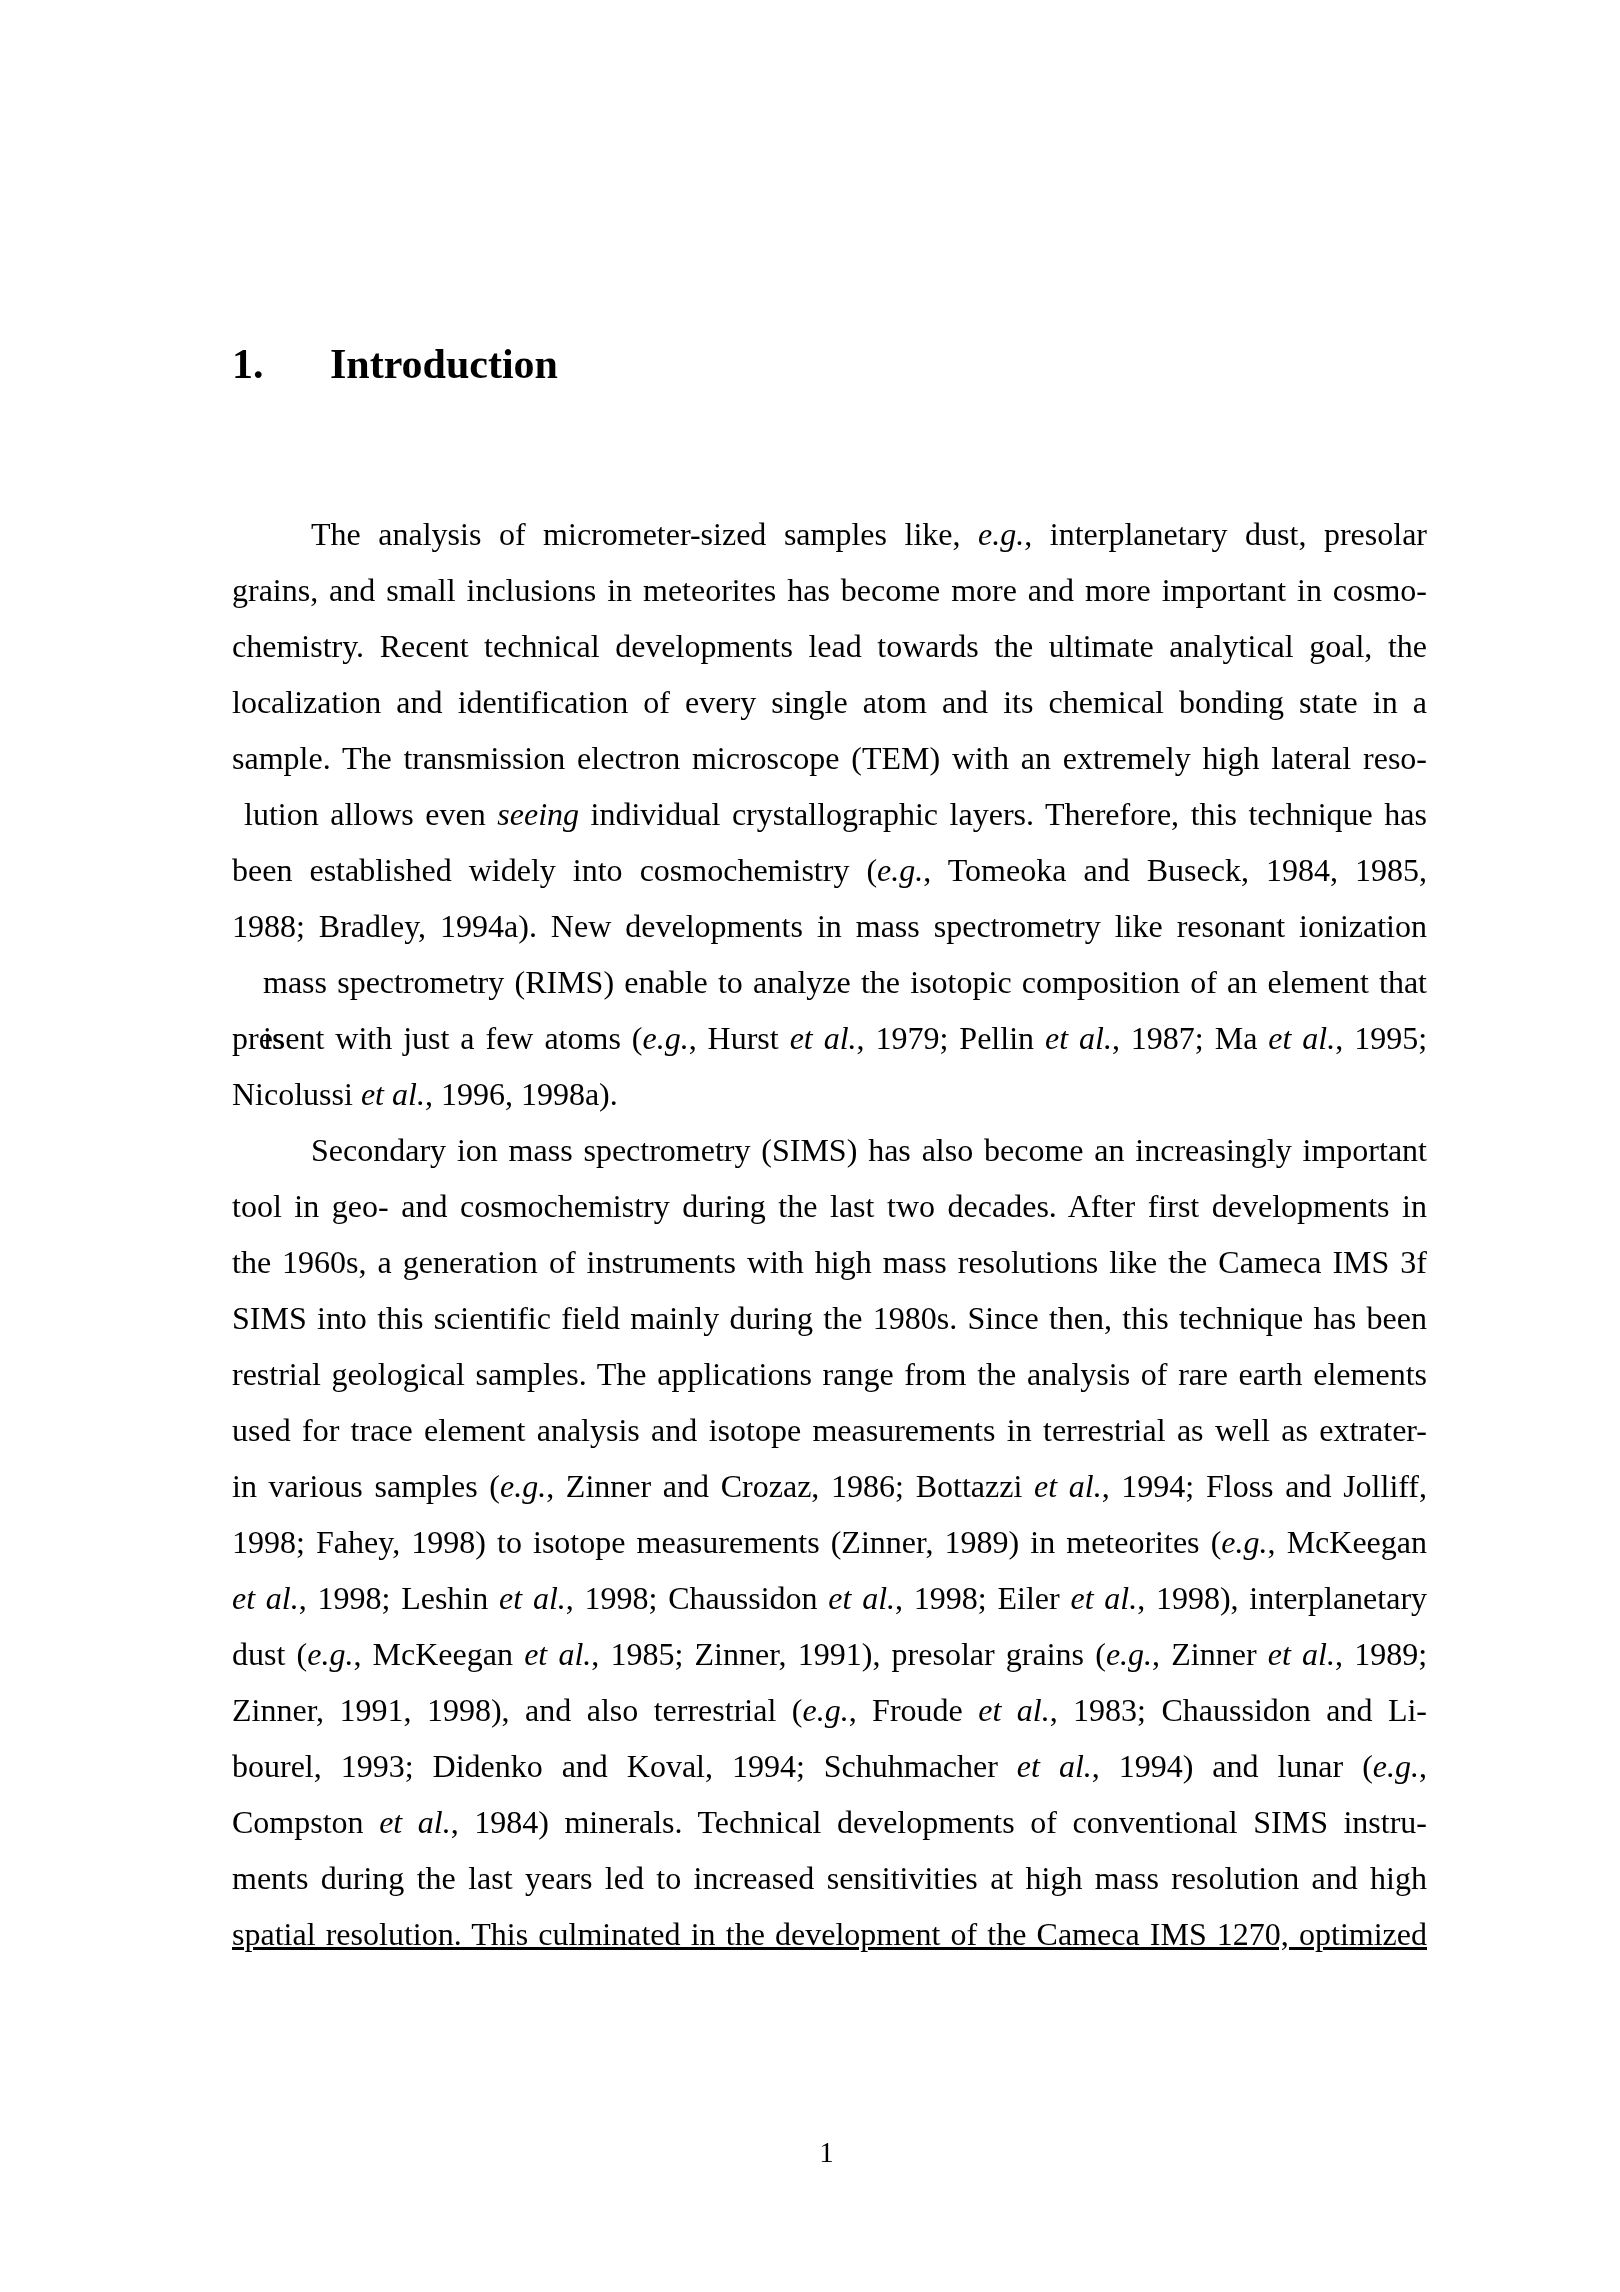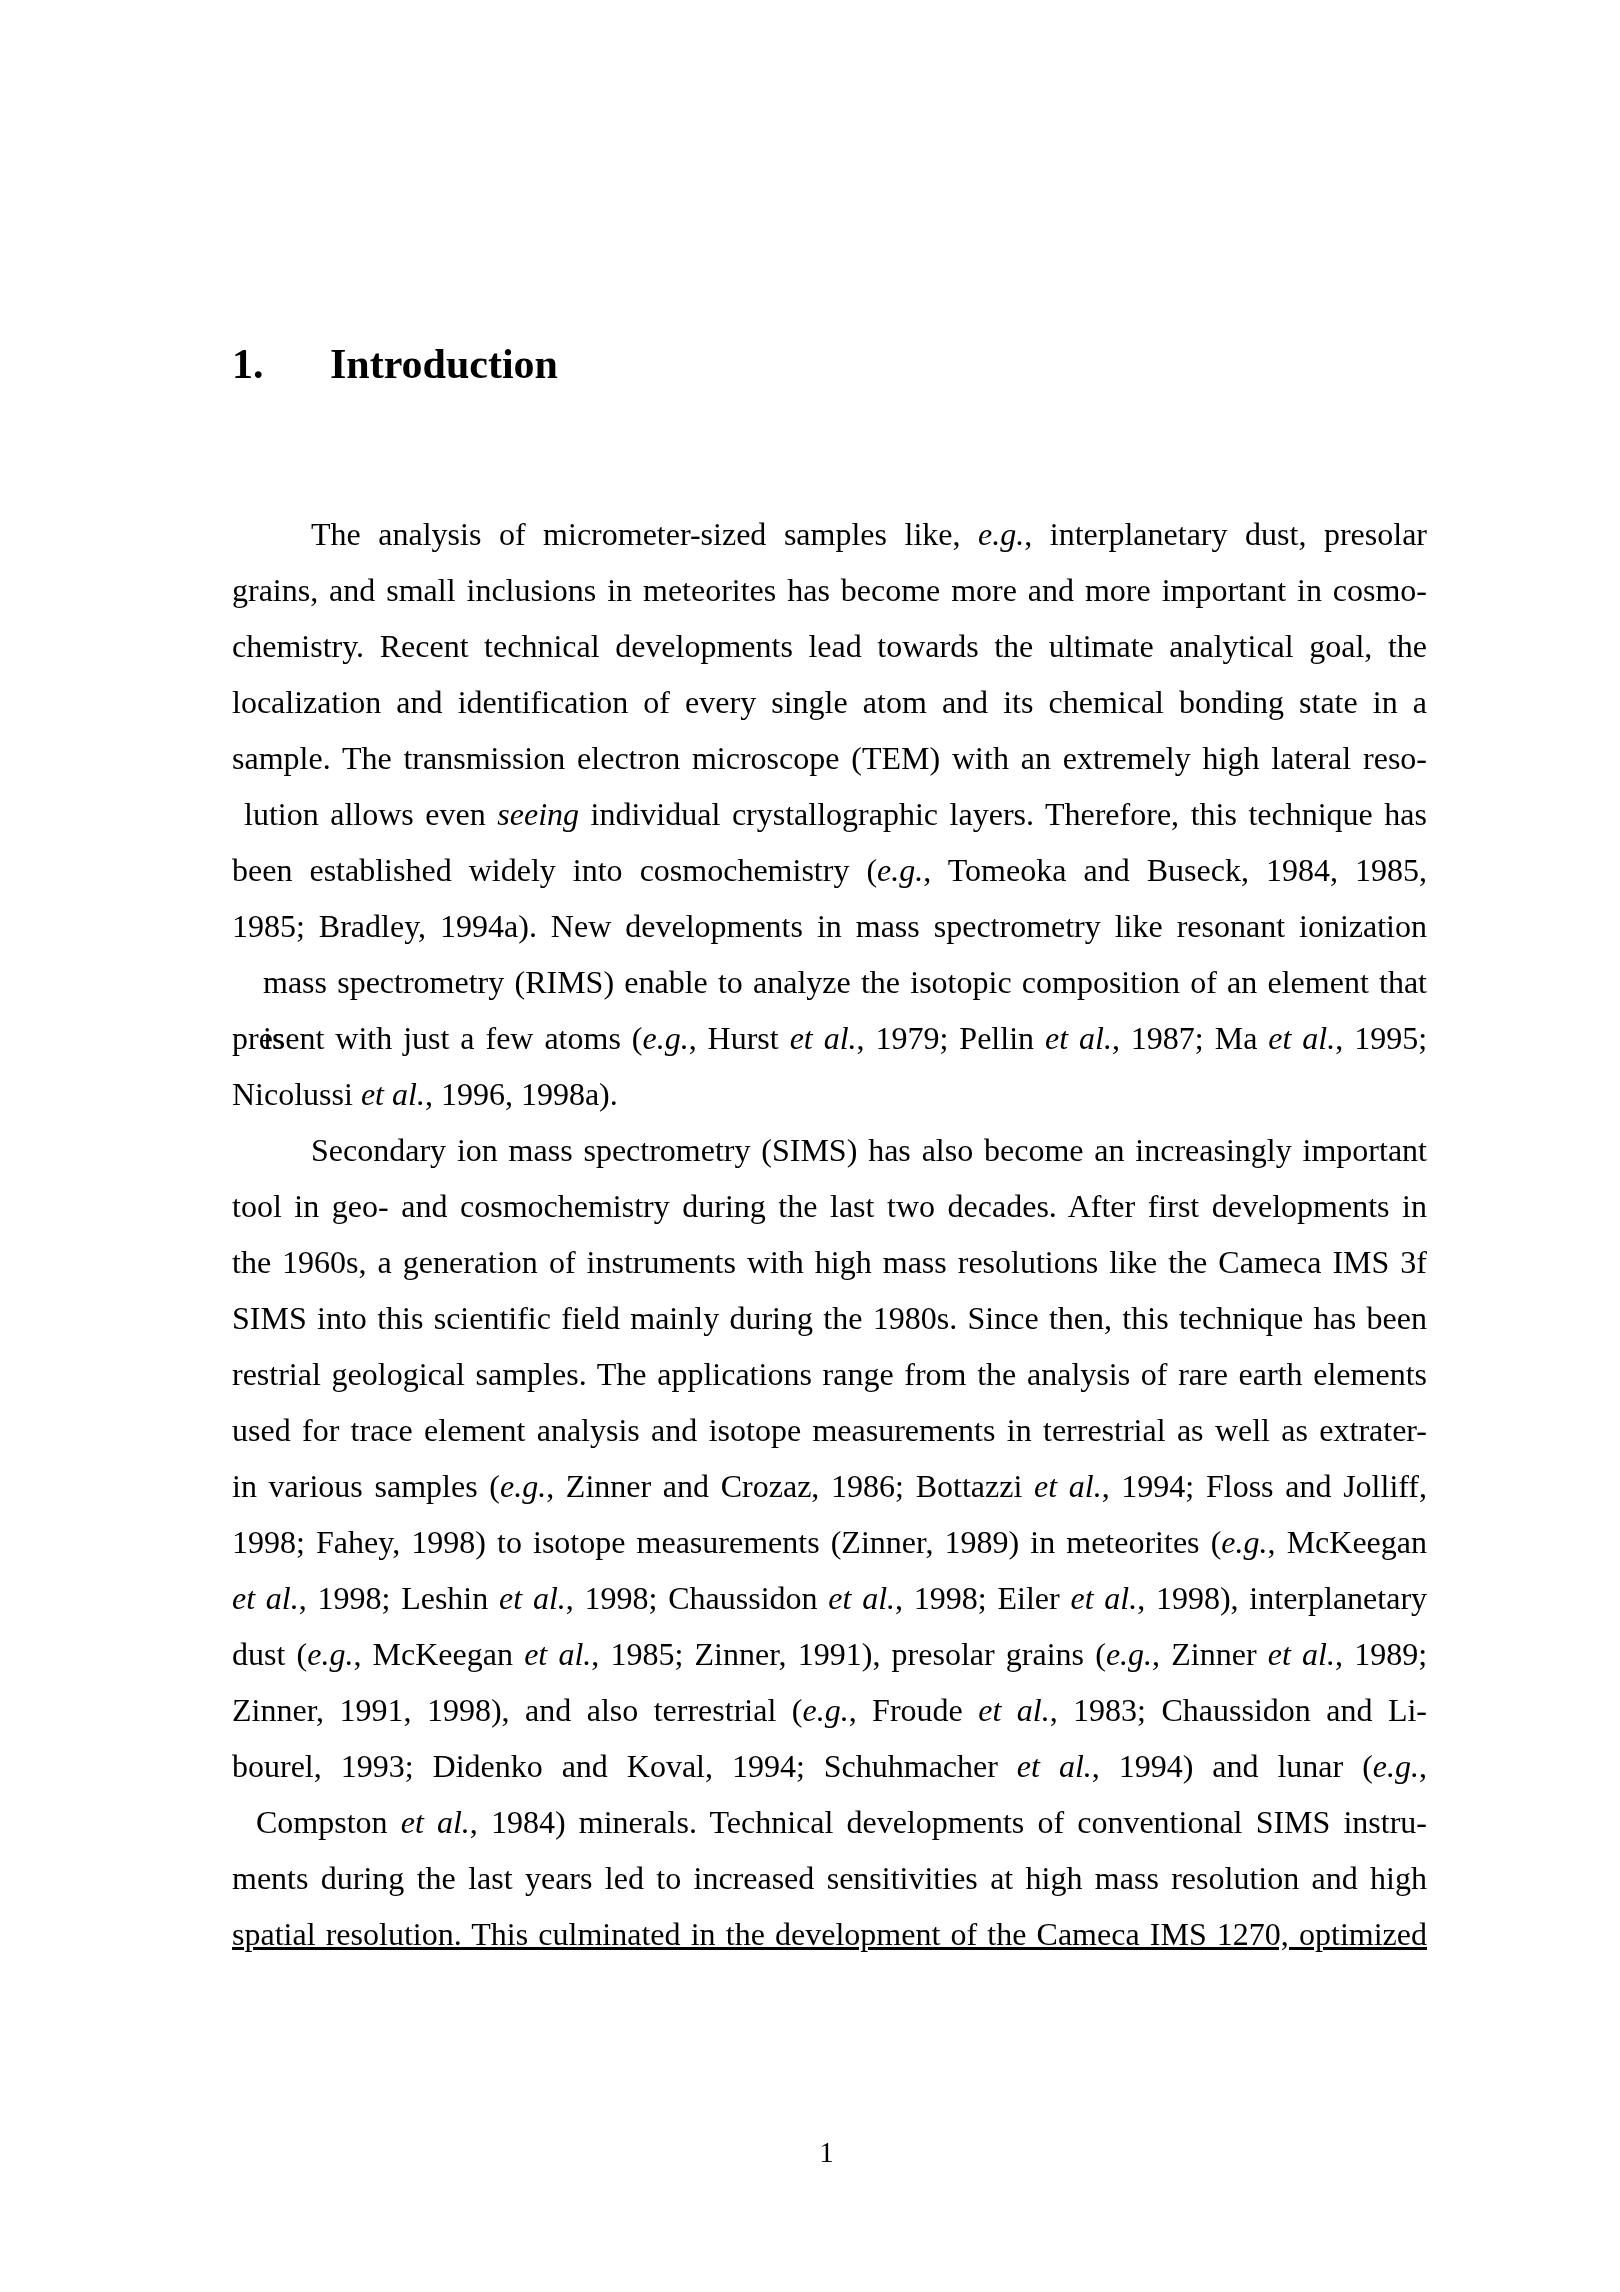--- a/index.html
+++ b/index.html
@@ -36,39 +36,39 @@
 
   <div class="body-text" id="body-text">
       <div>
         <span class="line indent" style="white-space: normal;"><span>The analysis of micrometer-sized samples like, </span><em>e.g.</em><span>, interplanetary dust, presolar</span></span>
         <span class="line" style="white-space: normal;"><span>grains, and small inclusions in meteorites has become more and more important in cosmo-</span></span>
         <span class="line" style="white-space: normal;"><span>chemistry. Recent technical developments lead towards the ultimate analytical goal, the</span></span>
         <span class="line" style="white-space: normal;"><span>localization and identification of every single atom and its chemical bonding state in a</span></span>
         <span class="line" style="white-space: normal;"><span>sample. The transmission electron microscope (TEM) with an extremely high lateral reso-</span></span>
         <span class="line" style="white-space: normal; margin-left: 12px;"><span>lution allows even </span><em>seeing</em><span> individual crystallographic layers. Therefore, this technique has</span></span>
         <span class="line" style="white-space: normal;"><span>been established widely into cosmochemistry (</span><em>e.g.</em><span>, Tomeoka and Buseck, 1984, 1985,</span></span>
-        <span class="line" style="white-space: normal;"><span>1985; Bradley, 1994a). New developments in mass spectrometry like resonant ionization</span></span>
+        <span class="line" style="white-space: normal;"><span>1988; Bradley, 1994a). New developments in mass spectrometry like resonant ionization</span></span>
         <span class="line" style="white-space: normal; margin-left: 31px;"><span>mass spectrometry (RIMS) enable to analyze the isotopic composition of an element that is</span></span>
         <span class="line" style="white-space: normal;"><span>present with just a few atoms (</span><em>e.g.</em><span>, Hurst </span><em>et al.</em><span>, 1979; Pellin </span><em>et al.</em><span>, 1987; Ma </span><em>et al.</em><span>, 1995;</span></span>
         <span class="line last" style="white-space: normal;"><span>Nicolussi </span><em>et al.</em><span>, 1996, 1998a).</span></span>
       </div>
       <div>
         <span class="line indent" style="white-space: normal;"><span>Secondary ion mass spectrometry (SIMS) has also become an increasingly important</span></span>
         <span class="line" style="white-space: normal;"><span>tool in geo- and cosmochemistry during the last two decades. After first developments in</span></span>
         <span class="line" style="white-space: normal;"><span>the 1960s, a generation of instruments with high mass resolutions like the Cameca IMS 3f</span></span>
         <span class="line" style="white-space: normal;"><span>SIMS into this scientific field mainly during the 1980s. Since then, this technique has been</span></span>
         <span class="line" style="white-space: normal;"><span>restrial geological samples. The applications range from the analysis of rare earth elements</span></span>
         <span class="line" style="white-space: normal;"><span>used for trace element analysis and isotope measurements in terrestrial as well as extrater-</span></span>
         <span class="line" style="white-space: normal;"><span>in various samples (</span><em>e.g.</em><span>, Zinner and Crozaz, 1986; Bottazzi </span><em>et al.</em><span>, 1994; Floss and Jolliff,</span></span>
         <span class="line" style="white-space: normal;"><span>1998; Fahey, 1998) to isotope measurements (Zinner, 1989) in meteorites (</span><em>e.g.</em><span>, McKeegan</span></span>
         <span class="line" style="white-space: normal;"><em>et al.</em><span>, 1998; Leshin </span><em>et al.</em><span>, 1998; Chaussidon </span><em>et al.</em><span>, 1998; Eiler </span><em>et al.</em><span>, 1998), interplanetary</span></span>
         <span class="line" style="white-space: normal;"><span>dust (</span><em>e.g.</em><span>, McKeegan </span><em>et al.</em><span>, 1985; Zinner, 1991), presolar grains (</span><em>e.g.</em><span>, Zinner </span><em>et al.</em><span>, 1989;</span></span>
         <span class="line" style="white-space: normal;"><span>Zinner, 1991, 1998), and also terrestrial (</span><em>e.g.</em><span>, Froude </span><em>et al.</em><span>, 1983; Chaussidon and Li-</span></span>
         <span class="line" style="white-space: normal;"><span>bourel, 1993; Didenko and Koval, 1994; Schuhmacher </span><em>et al.</em><span>, 1994) and lunar (</span><em>e.g.</em><span>,</span></span>
-        <span class="line" style="white-space: normal; margin-left: 24px;"><span>Compston </span><em>et al.</em><span>, 1984) minerals. Technical developments of conventional SIMS instru-</span></span>
+        <span class="line" style="white-space: normal;"><span>Compston </span><em>et al.</em><span>, 1984) minerals. Technical developments of conventional SIMS instru-</span></span>
         <span class="line" style="white-space: normal;"><span>ments during the last years led to increased sensitivities at high mass resolution and high</span></span>
         <span class="line" style="white-space: normal; text-decoration: underline;"><span>spatial resolution. This culminated in the development of the Cameca IMS 1270, optimized</span></span>
       </div>
     </div>
 
   <div class="page-number">1</div>
 </div>
 
 
 </body></html>

